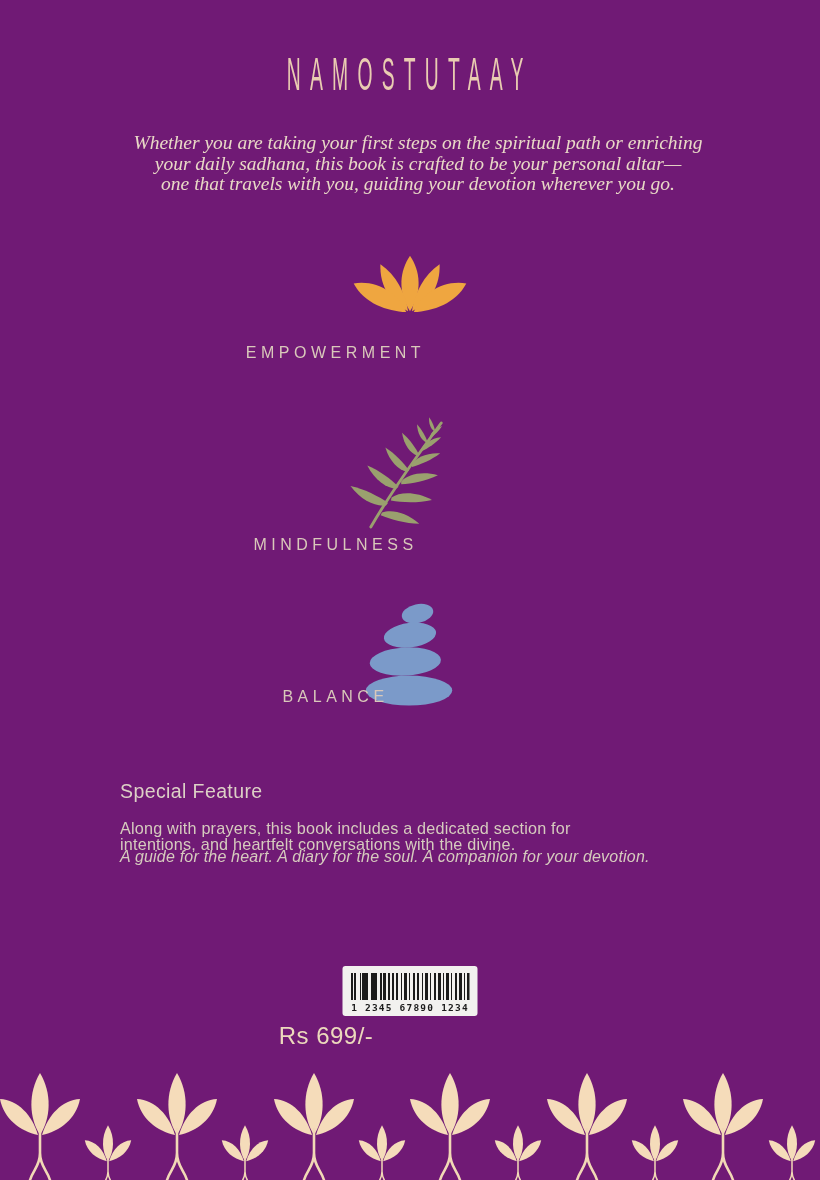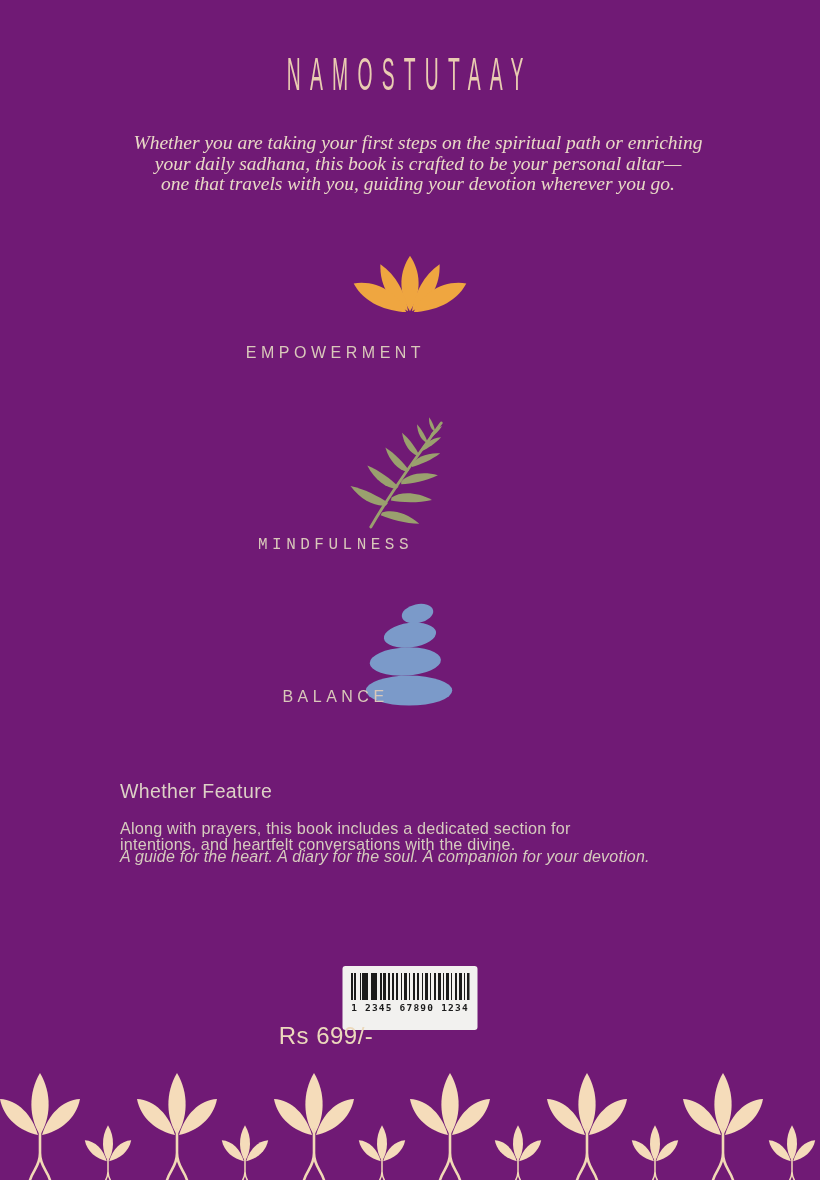--- a/index.html
+++ b/index.html
@@ -27,40 +27,40 @@
     font-size:19.5px; line-height:20.5px; color:#e9d9c6;padding-left:16px; }
 
   
   .icon-block { position:absolute; left:0; width:820px; text-align:center; }
   .feat-label { position:absolute; left:0; width:671px; text-align:center;
     font-size:16px; letter-spacing:4.5px; color:#d9c8ba; }
 
   .lotus-pos   { top:251px; }
   .label-1     { top:344px; }
   .fern-pos    { top:415px; }
-  .label-2     { top:536px;font-family:Liberation Mono, monospace; }
+  .label-2     { top:536px; }
   .stones-pos  { top:601px; }
   .label-3     { top:688px; }
 
   .lotus-fill  { fill:#efa640; }
   .fern-fill   { fill:#9aa06e; }
   .fern-stroke { stroke:#9aa06e; stroke-width:3.6; fill:none; stroke-linecap:round; }
   .stone-fill  { fill:#7b9ac9; }
 
   
   .special-heading { position:absolute; top:780px; left:120px;
     font-size:19.5px; color:#ddd1c6; letter-spacing:.4px; }
   .special-body { position:absolute; top:821px; left:120px;
     font-size:16.2px; line-height:15.6px; color:#d6cbbe; letter-spacing:.2px; }
   .tagline { position:absolute; top:848px; left:120px;
     font-style:italic; font-size:16px; color:#d6cbbe; letter-spacing:.2px; }
 
   
   .barcode { position:absolute; top:966px; left:50%; transform:translateX(-50%);
-    width:135px; height:64px; background:#f2f1ef; border-radius:3px;
+    width:135px; height:50px; background:#f2f1ef; border-radius:3px;
     padding:7px 8px 0; }
   .bars { height:27px; width:119px;
     background:repeating-linear-gradient(90deg,
       #1b1b1b 0 2px, #f2f1ef 2px 3px,
       #1b1b1b 3px 6px, #f2f1ef 6px 9px,
       #1b1b1b 9px 10px, #f2f1ef 10px 12px,
       #1b1b1b 12px 15px, #f2f1ef 15px 16px,
       #1b1b1b 16px 18px, #f2f1ef 18px 21px); }
   .barcode-digits { text-align:center; margin-top:2px;
     font-family:"DejaVu Sans Mono", monospace; font-size:9.5px; font-weight:bold;
@@ -126,21 +126,21 @@
   <div class="icon-block stones-pos">
     <svg width="122" height="106" viewBox="0 0 130 112">
       <ellipse class="stone-fill" cx="73" cy="13" rx="17" ry="10" transform="rotate(-12 73 13)"></ellipse>
       <ellipse class="stone-fill" cx="65" cy="36" rx="28" ry="13" transform="rotate(-7 65 36)"></ellipse>
       <ellipse class="stone-fill" cx="60" cy="64" rx="38" ry="15" transform="rotate(-3 60 64)"></ellipse>
       <ellipse class="stone-fill" cx="64" cy="95" rx="46" ry="16"></ellipse>
     </svg>
   </div>
   <div class="feat-label label-3">BALANCE</div>
 
-  <div class="special-heading">Whether Feature</div>
+  <div class="special-heading">Special Feature</div>
   <div class="special-body">
     <div>Along with prayers, this book includes a dedicated section for</div>
     <div>intentions, and heartfelt conversations with the divine.</div>
   </div>
 
   <div class="tagline">A guide for the heart. A diary for the soul. A companion for your devotion.</div>
 
   <div class="barcode">
     <div class="bars"></div>
     <div class="barcode-digits">1 2345 67890 1234</div>

